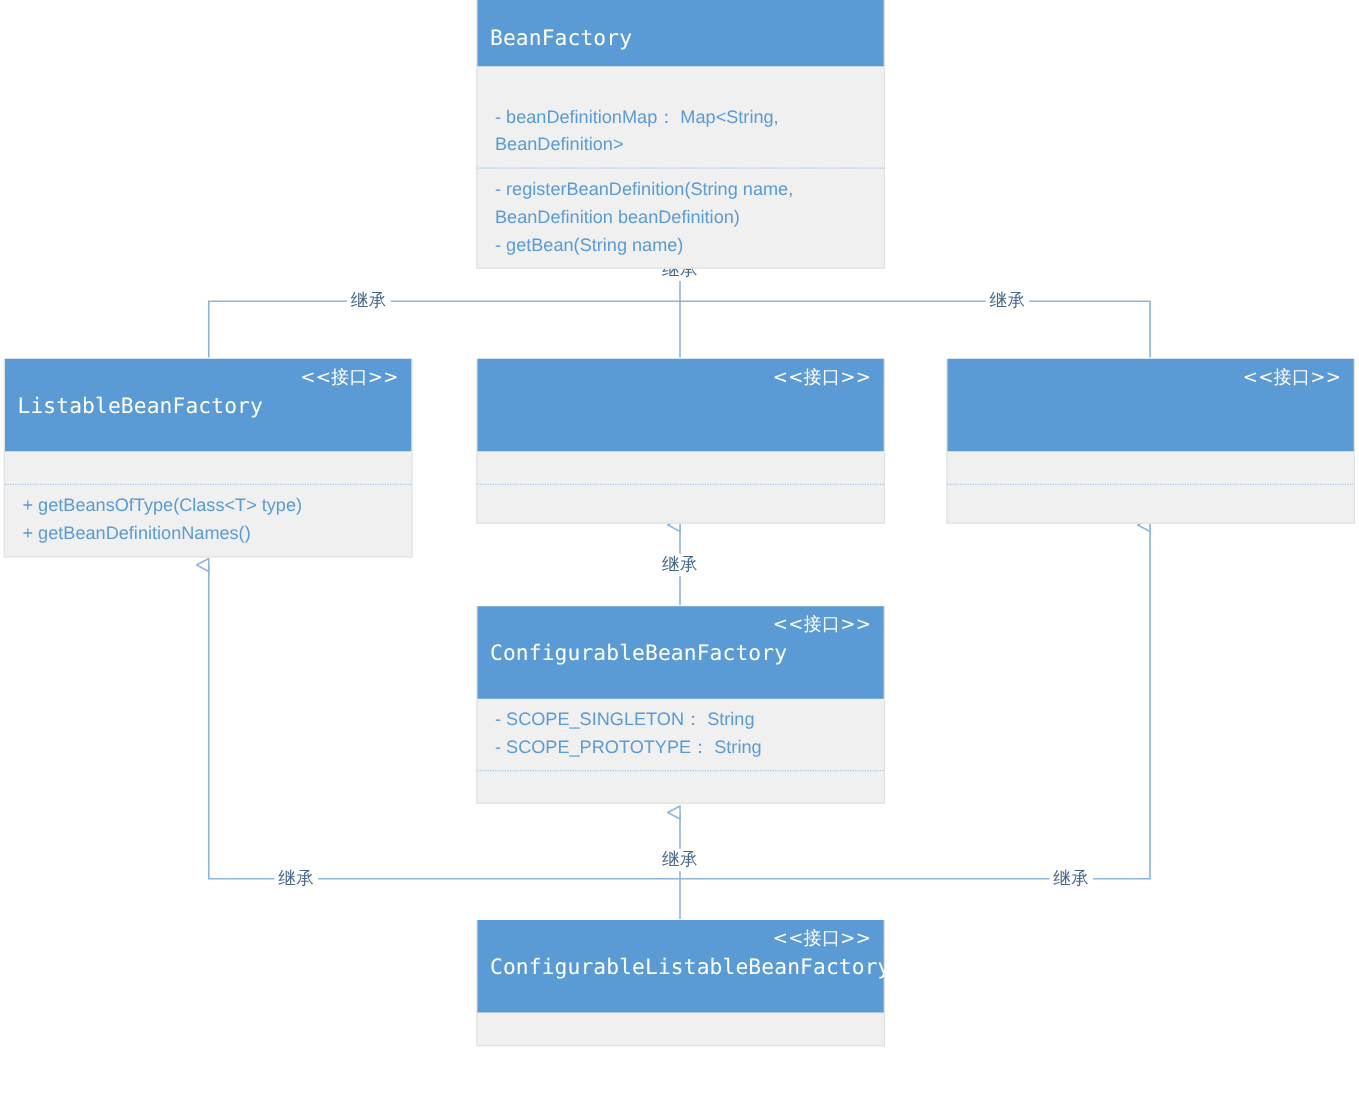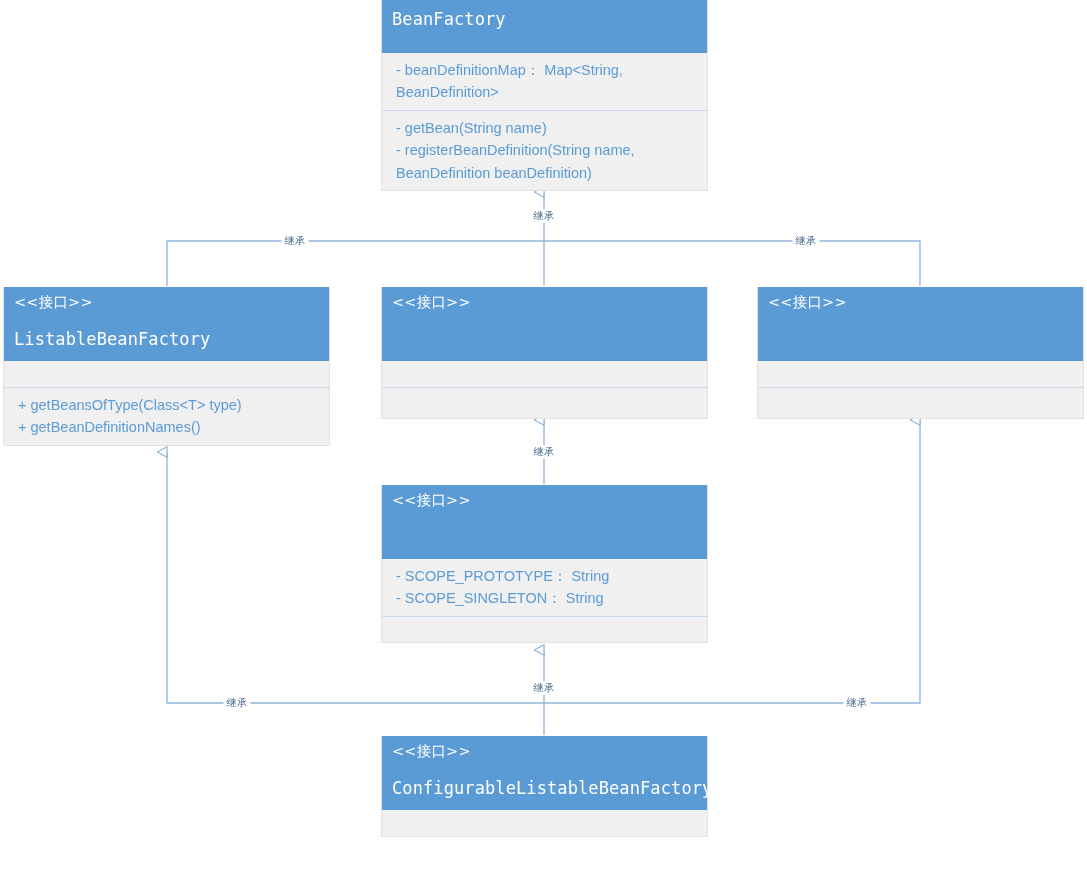--- a/index.html
+++ b/index.html
@@ -41,29 +41,30 @@
     color: #ffffff;
     box-sizing: border-box;
     padding: 6px 10px 8px 10px;
     line-height: 1.28;
   }
   .stereotype {
     font-family: "DejaVu Sans", sans-serif;
     font-size: 14.5px;
     display: block;
     letter-spacing: .2px;
+    text-align: right;
   }
   .cls-name {
     font-family: "DejaVu Sans Mono", monospace;
     font-size: 17px;
     display: block;
     letter-spacing: .1px;
-    margin-top: 17px;
+    margin-top: 3px;
   }
-  .cls-name.solo { margin-top: 3px; }
+  .cls-name.solo { margin-top: 15px; }
 
   .uml-compartment {
     box-sizing: border-box;
     padding: 6px 10px 6px 14px;
     color: #5b9bd5;
     font-family: "Liberation Sans", sans-serif;
     font-size: 14.5px;
     line-height: 1.55;
   }
   .uml-compartment.sep {
@@ -72,21 +73,21 @@
   .uml-compartment.empty {
     padding-top: 0;
     padding-bottom: 0;
   }
   .member { white-space: normal; }
 
   
   .edge-label {
     position: absolute;
     font-family: Liberation Mono, monospace;
-    font-size: 10px;
+    font-size: 14px;
     color: #44688c;
     background: #ffffff;
     padding: 0 3px;
     white-space: nowrap;
     transform: translate(-50%, -50%);
     letter-spacing: .5px;
   }
 </style>
 </head>
 <body>
@@ -121,26 +122,26 @@
   <div class="edge-label" style="left:806px; top:241px;">继承</div>
   <div class="edge-label" style="left:544px; top:452px;">继承</div>
   <div class="edge-label" style="left:544px; top:688px;">继承</div>
   <div class="edge-label" style="left:237px; top:703px;">继承</div>
   <div class="edge-label" style="left:857px; top:703px;">继承</div>
 
   <div class="uml-box" style="left:381px; top:0px; width:327px;">
     <div class="uml-header" style="height:53px;">
       <span class="cls-name solo">BeanFactory</span>
     </div>
-    <div class="uml-compartment" style="min-height:48px;">
+    <div class="uml-compartment" style="min-height:48px;margin-top:24px;">
       <div class="member">- beanDefinitionMap： Map&lt;String, BeanDefinition&gt;</div>
     </div>
     <div class="uml-compartment sep">
+      <div class="member">- registerBeanDefinition(String name, BeanDefinition beanDefinition)</div>
       <div class="member">- getBean(String name)</div>
-      <div class="member">- registerBeanDefinition(String name, BeanDefinition beanDefinition)</div>
     </div>
   </div>
 
   <div class="uml-box" style="left:3px; top:287px; width:327px;">
     <div class="uml-header" style="height:74px;">
       <span class="stereotype">&lt;&lt;接口&gt;&gt;</span>
       <span class="cls-name">ListableBeanFactory</span>
     </div>
     <div class="uml-compartment empty" style="height:26px;"></div>
     <div class="uml-compartment sep">
@@ -161,24 +162,25 @@
     <div class="uml-header" style="height:74px;">
       <span class="stereotype">&lt;&lt;接口&gt;&gt;</span>
     </div>
     <div class="uml-compartment empty" style="height:26px;"></div>
     <div class="uml-compartment sep empty" style="height:31px;"></div>
   </div>
 
   <div class="uml-box" style="left:381px; top:485px; width:327px;">
     <div class="uml-header" style="height:74px;">
       <span class="stereotype">&lt;&lt;接口&gt;&gt;</span>
+      <span class="cls-name">ConfigurableBeanFactory</span>
     </div>
     <div class="uml-compartment">
+      <div class="member">- SCOPE_SINGLETON： String</div>
       <div class="member">- SCOPE_PROTOTYPE： String</div>
-      <div class="member">- SCOPE_SINGLETON： String</div>
     </div>
     <div class="uml-compartment sep empty" style="height:26px;"></div>
   </div>
 
   <div class="uml-box" style="left:381px; top:736px; width:327px;">
     <div class="uml-header" style="height:74px;">
       <span class="stereotype">&lt;&lt;接口&gt;&gt;</span>
       <span class="cls-name">ConfigurableListableBeanFactory</span>
     </div>
     <div class="uml-compartment empty" style="height:26px;"></div>

